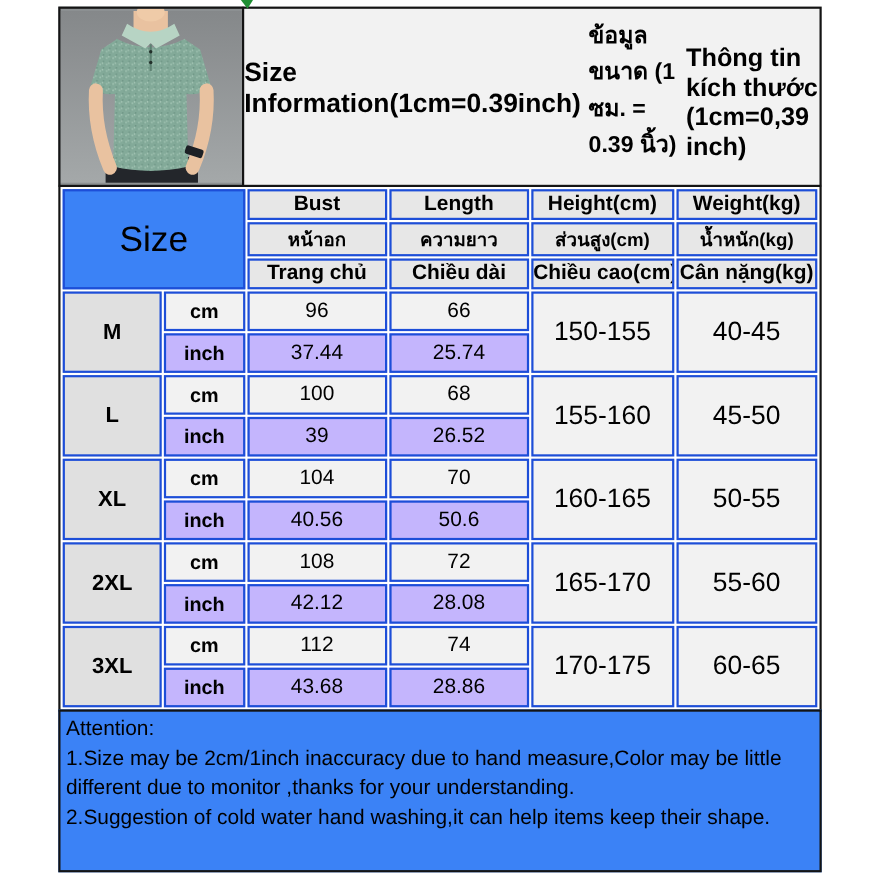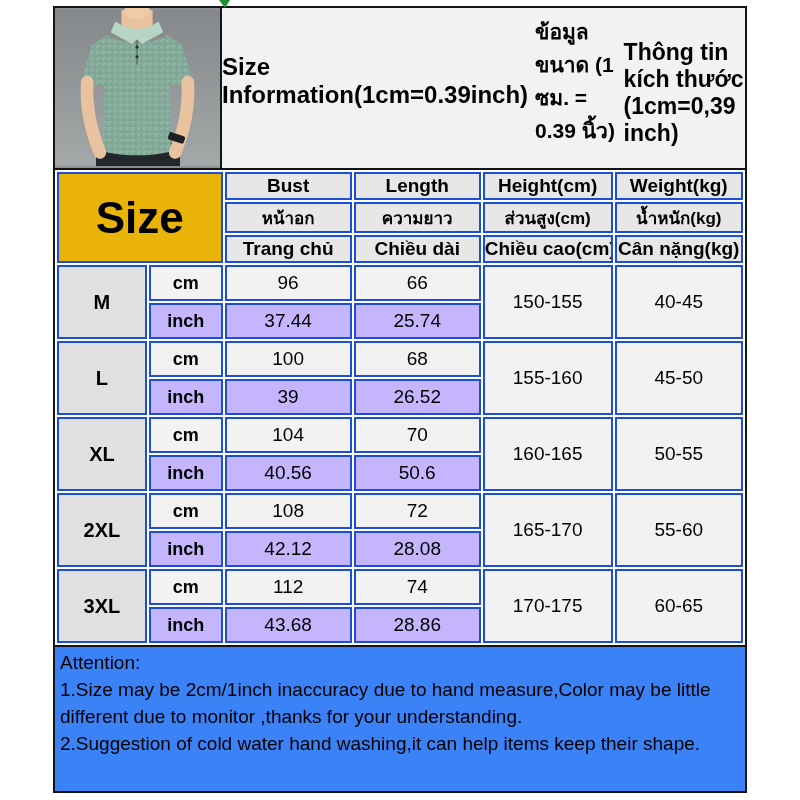--- a/index.html
+++ b/index.html
@@ -37,29 +37,29 @@
   table.size-table{
     width:694px;box-sizing:border-box;margin-top:-2px;
     border-collapse:separate;border-spacing:2px;
     background:#ffffff;border:2px solid #141414;
     table-layout:fixed;
   }
   table.size-table td{
     border:2px solid #1d4ed8;text-align:center;vertical-align:middle;
     padding:0;overflow:hidden;white-space:nowrap;
   }
-  td.size-head{background:#eab308;font-size:44px;font-weight:bold;}
+  td.size-head{background:#3b82f6;font-size:32px;font-weight:normal;}
   td.hcell{background:#e7e7e7;font-weight:bold;height:24px;}
   td.h-en{font-size:19px;}
   td.h-th{font-size:17px;}
   td.h-vi{font-size:19px;}
   td.size-name{background:#e0e0e0;font-size:20px;font-weight:bold;}
   td.unit{font-size:18px;font-weight:bold;height:32px;}
   td.val{font-size:19px;font-weight:normal;height:32px;}
-  td.range{font-size:19px;font-weight:normal;background:#f2f2f2;}
+  td.range{font-size:24px;font-weight:normal;background:#f2f2f2;}
   tr.cm-row td.unit, tr.cm-row td.val{background:#f2f2f2;}
   tr.inch-row td.unit, tr.inch-row td.val{background:#c4b5fd;}
   
   .attention-box{
     box-sizing:border-box;margin-top:-2px;height:148px;
     border:2px solid #141414;background:#3b82f6;
     padding:3px 5px;font-size:19px;line-height:1.42;
   }
   .attention-box p{margin:0;}
 </style>

